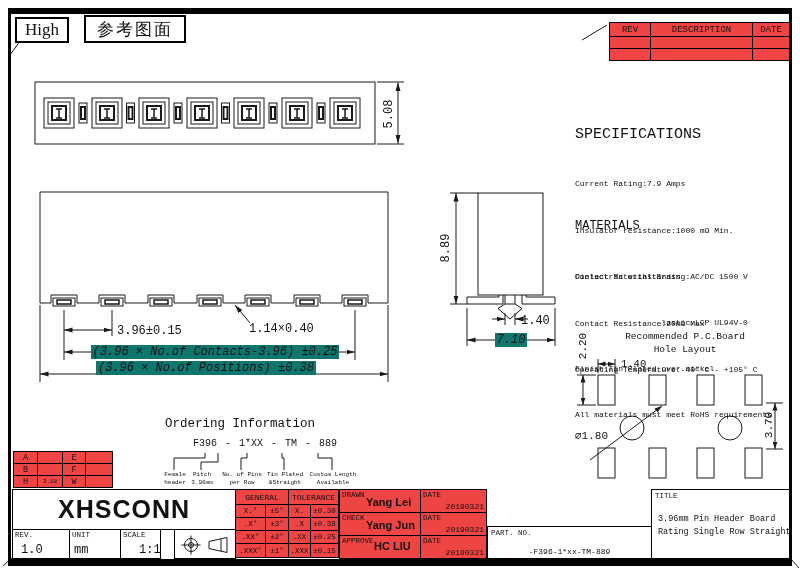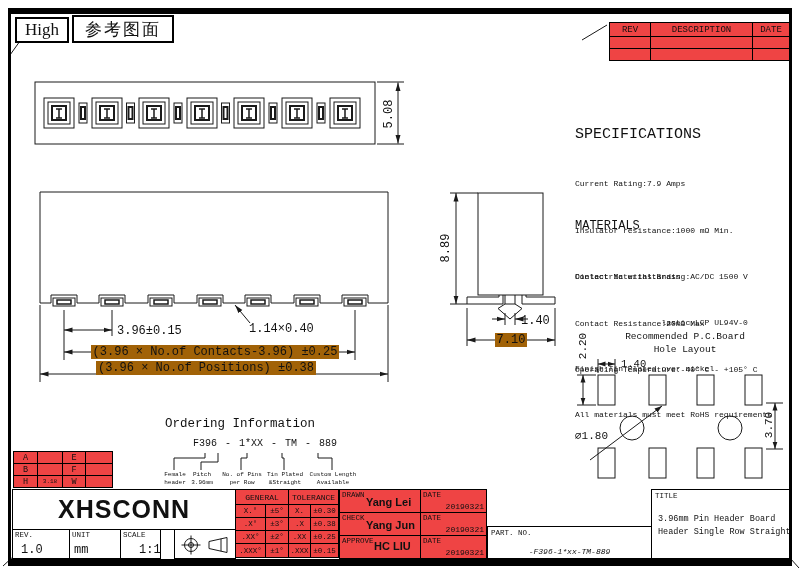--- a/index.html
+++ b/index.html
@@ -4,21 +4,21 @@
 <style>
   html,body{margin:0;padding:0;background:#fff;}
   #page{position:relative;width:800px;height:572px;background:#fff;color:#111;overflow:hidden;
         font-family:"Liberation Mono",monospace;}
   .abs{position:absolute;}
   .mono{font-family:"Liberation Mono",monospace;}
   .serif{font-family:"Liberation Serif",serif;}
   .sans{font-family:"Liberation Sans",sans-serif;}
   .pre{white-space:pre;}
   .dim{font-family:"Liberation Mono",monospace;font-size:12px;color:#111;white-space:nowrap;}
-  .dimbg{background:#a16207;padding:0 2px;}
+  .dimbg{background:#0f766e;padding:0 2px;font-style:italic;}
   .rot{transform:translate(-50%,-50%) rotate(-90deg);transform-origin:center;}
   .grid{display:grid;background:#000;padding:1px;gap:1px;}
   .c{background:#ef4444;display:flex;align-items:center;justify-content:center;color:#111;overflow:hidden;}
   .box{position:absolute;border:1px solid #000;background:#fff;box-sizing:border-box;}
   .tag{position:absolute;font-size:7.5px;font-family:"Liberation Mono",monospace;color:#111;}
   .tc{text-align:center;}
 </style>
 </head>
 <body>
 
@@ -31,21 +31,21 @@
       <line x1="582" y1="40" x2="607" y2="25"></line>
       <line x1="790" y1="558" x2="799" y2="568"></line>
     </g>
   </svg>
 
   <div class="abs" style="left:8px;top:8px;width:778px;height:545px;border-top:6px solid #000;border-left:3px solid #000;border-right:3px solid #000;border-bottom:7px solid #000;"></div>
 
   <div class="box serif" style="left:15px;top:17px;width:54px;height:26px;border-width:2px;display:flex;align-items:center;justify-content:center;font-size:17px;">
     <span>High</span>
   </div>
-  <div class="box sans" style="left:72px;top:15px;width:102px;height:28px;border-width:2px;display:flex;align-items:center;justify-content:center;font-size:17px;letter-spacing:2px;">
+  <div class="box sans" style="left:84px;top:15px;width:102px;height:28px;border-width:2px;display:flex;align-items:center;justify-content:center;font-size:17px;letter-spacing:2px;">
     <span>参考图面</span>
   </div>
 
   <div class="grid abs" style="left:609px;top:22px;grid-template-columns:40px 101px 36px;grid-template-rows:13px 11px 11px;">
     <div class="c" style="font-size:9px">REV</div>
     <div class="c" style="font-size:9px">DESCRIPTION</div>
     <div class="c" style="font-size:9px">DATE</div>
     <div class="c"></div>
     <div class="c"></div>
     <div class="c"></div>
@@ -399,21 +399,21 @@
       <span class="abs sans" style="left:34px;top:4px;font-size:11px;font-weight:700;">HC LIU</span>
     </div>
     <div class="c" style="position:relative;">
       <span class="tag" style="left:2px;top:1px;">DATE</span>
       <span class="abs mono" style="right:2px;bottom:1px;font-size:8px;">20190321</span>
     </div>
   </div>
 
   <div class="box" style="left:487px;top:526px;width:165px;height:33px;">
     <span class="tag" style="left:3px;top:2px;">PART. NO.</span>
-    <div class="abs mono tc" style="left:0;bottom:2px;width:100%;font-size:8px;font-style:italic;">-F396-1*xx-TM-889</div>
+    <div class="abs mono tc" style="left:0;bottom:2px;width:100%;font-size:8px;">-F396-1*xx-TM-889</div>
   </div>
   <div class="box" style="left:651px;top:489px;width:139px;height:70px;">
     <span class="tag" style="left:3px;top:2px;">TITLE</span>
     <div class="abs mono" style="left:6px;top:24px;font-size:8.5px;white-space:nowrap;">3.96mm Pin Header Board</div>
-    <div class="abs mono" style="left:6px;top:37px;font-size:8.5px;white-space:nowrap;">Header Single Row Straight</div>
+    <div class="abs mono" style="left:6px;top:37px;font-size:8.5px;white-space:nowrap;">Rating Single Row Straight</div>
   </div>
 
 </div>
 
 </body></html>

